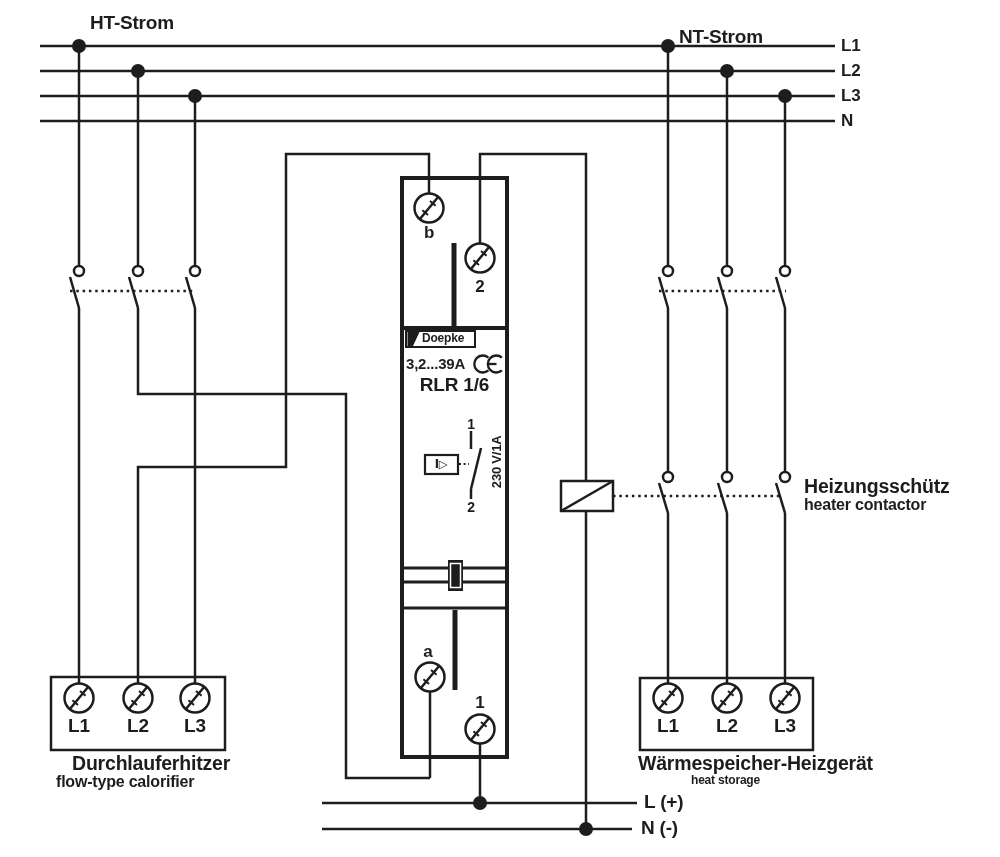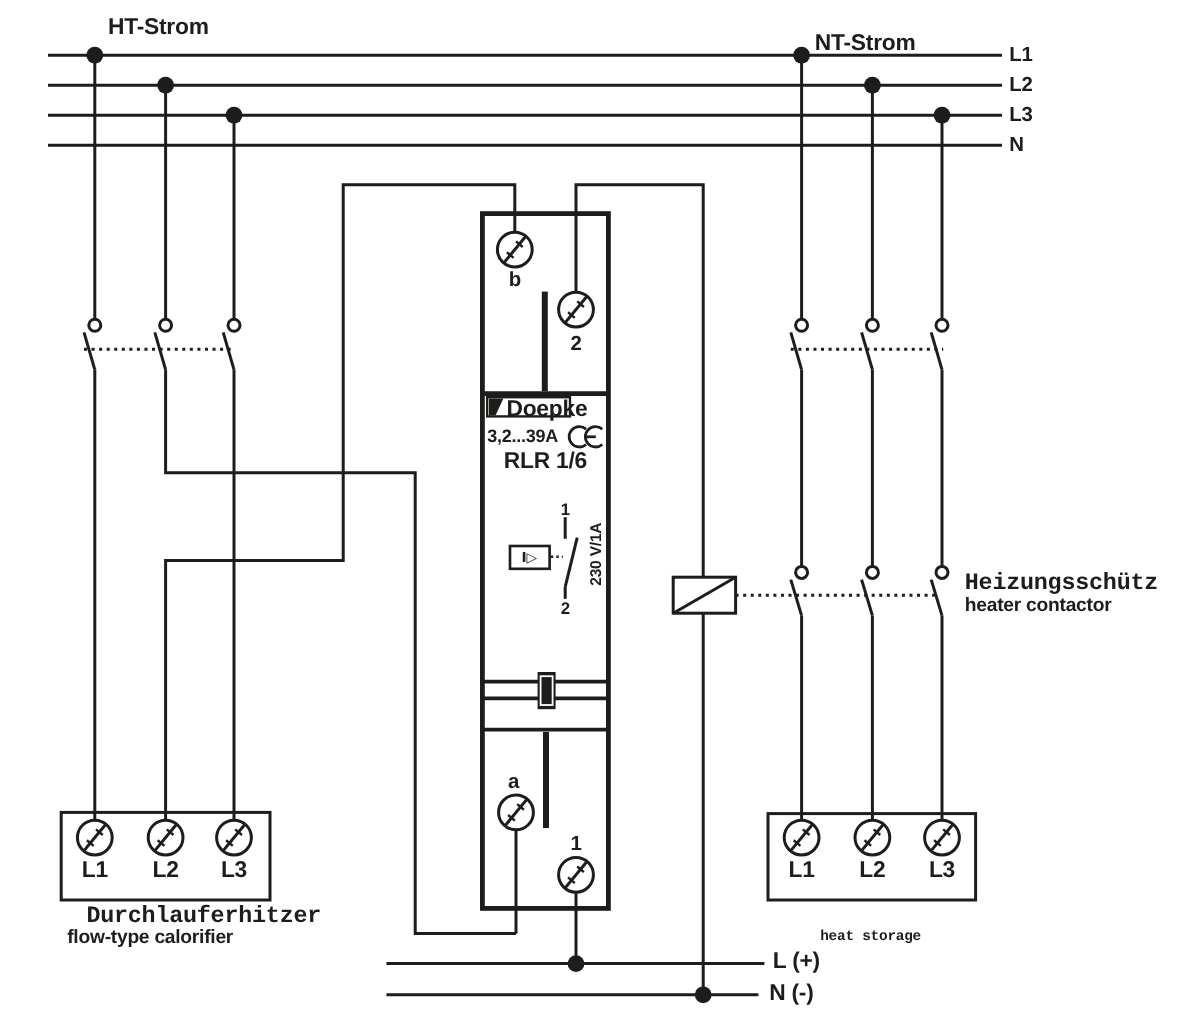--- a/index.html
+++ b/index.html
@@ -7,26 +7,26 @@
   #stage {
     position:relative; width:1000px; height:857px; background:var(--bg);
     font-family:"Liberation Sans","DejaVu Sans",sans-serif; color:var(--ink);
     overflow:hidden;
   }
   #stage svg { position:absolute; left:0; top:0; color:var(--ink); }
   .lbl { position:absolute; font-weight:bold; white-space:nowrap; letter-spacing:-0.2px; line-height:1.05; }
   .ctr { text-align:center; }
   .title   { font-size:19px; }
   .buslbl  { font-size:17px; }
-  .caption { font-size:19.5px;font-family:Liberation Mono, monospace; }
+  .caption { font-size:19.5px; }
   .caption2{ font-size:16px; }
   .termlbl { font-size:19px; width:40px; }
   .devterm { font-size:17px; width:22px; text-align:center; }
   .pinlbl  { font-size:14px; width:16px; text-align:center; }
-  .brand   { font-size:19px; }
+  .brand   { font-size:12px; }
   .rating  { font-size:15px; }
   .model   { font-size:19px; width:105px; text-align:center; }
   .sensor  { font-size:11.5px; width:30px; text-align:center; font-family:"DejaVu Sans",sans-serif; }
   .rot     { font-size:13px; width:80px; text-align:center; transform:rotate(-90deg); transform-origin:center; }
   .buslbl2 { font-size:19px; }
 </style>
 </head>
 <body>
 
 <div id="stage">
@@ -200,18 +200,19 @@
 
   <span class="lbl termlbl ctr" style="left:59px;top:716px">L1</span>
   <span class="lbl termlbl ctr" style="left:118px;top:716px">L2</span>
   <span class="lbl termlbl ctr" style="left:175px;top:716px">L3</span>
   <span class="lbl caption" style="left:72px;top:753px">Durchlauferhitzer</span>
   <span class="lbl caption2" style="left:56px;top:774px">flow-type calorifier</span>
 
   <span class="lbl termlbl ctr" style="left:648px;top:716px">L1</span>
   <span class="lbl termlbl ctr" style="left:707px;top:716px">L2</span>
   <span class="lbl termlbl ctr" style="left:765px;top:716px">L3</span>
+  <span class="lbl caption" style="left:638px;top:753px">Wärmespeicher-Heizgerät</span>
   <span class="lbl caption ctr" style="left:638px;top:774px;width:175px;font-size:12px">heat storage</span>
 
   <span class="lbl buslbl2" style="left:644px;top:792px">L (+)</span>
   <span class="lbl buslbl2" style="left:641px;top:818px">N (-)</span>
 
 </div>
 
 </body></html>

